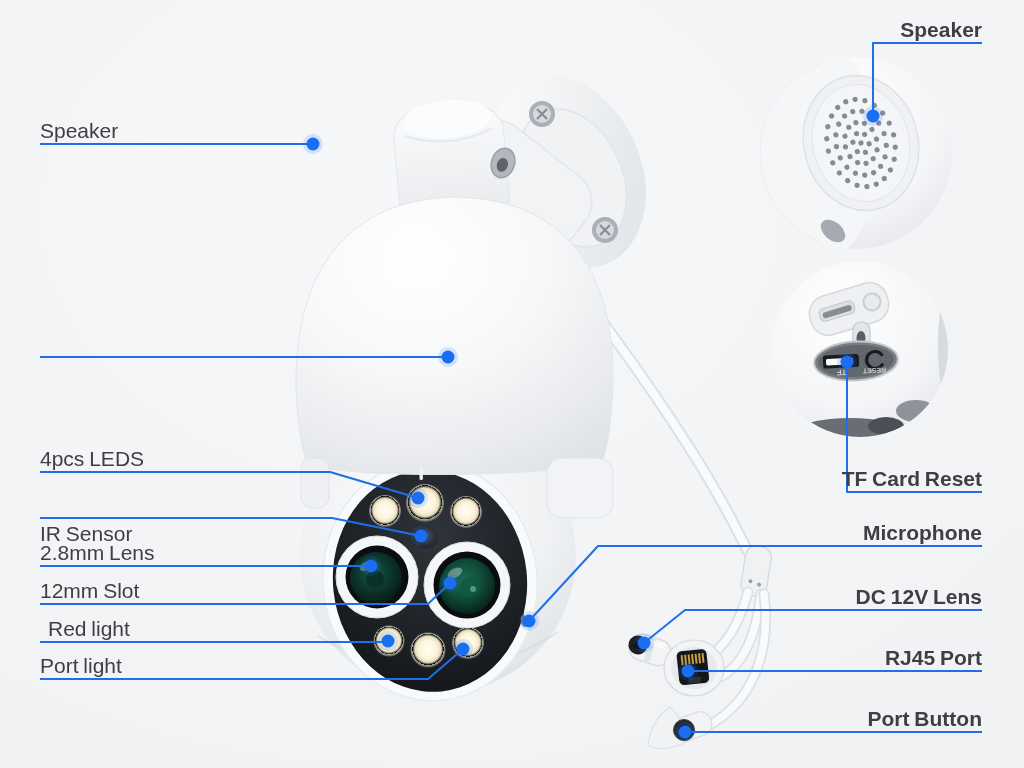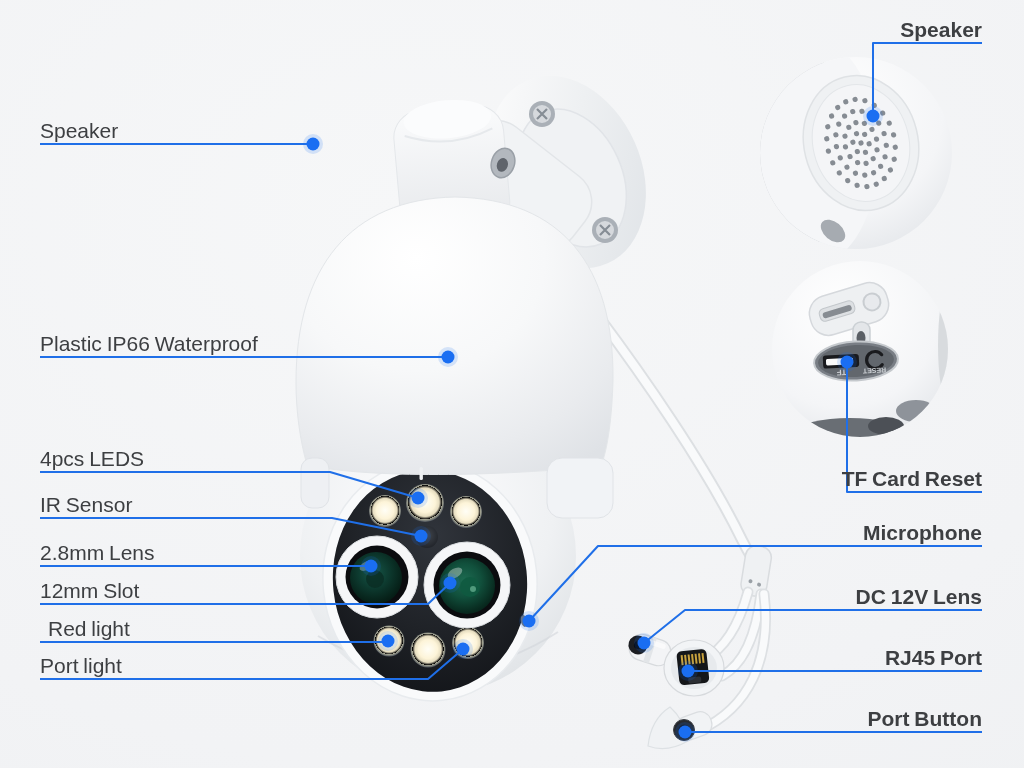--- a/index.html
+++ b/index.html
@@ -352,23 +352,22 @@
       <circle class="halo" cx="644" cy="643" r="10"></circle>
         <circle class="dot" cx="644" cy="643" r="6.5"></circle>
       <circle class="halo" cx="688" cy="671" r="10"></circle>
         <circle class="dot" cx="688" cy="671" r="6.5"></circle>
       <circle class="halo" cx="685" cy="732" r="10"></circle>
         <circle class="dot" cx="685" cy="732" r="6.5"></circle>
     </g>
   </svg>
 
   <div class="label" style="left:40px;top:118px">Speaker</div>
-  <div class="label" style="left:40px;top:331px">Plastic IP66 Waterproof</div>
   <div class="label" style="left:40px;top:446px">4pcs LEDS</div>
-  <div class="label" style="left:40px;top:492px">IR Sensor</div>
+  <div class="label" style="left:40px;top:521px">IR Sensor</div>
   <div class="label" style="left:40px;top:540px">2.8mm Lens</div>
   <div class="label" style="left:40px;top:578px">12mm Slot</div>
   <div class="label" style="left:48px;top:616px">Red light</div>
   <div class="label" style="left:40px;top:653px">Port light</div>
 
   <div class="label right" style="right:42px;top:17px">Speaker</div>
   <div class="label right" style="right:42px;top:466px">TF Card Reset</div>
   <div class="label right" style="right:42px;top:520px">Microphone</div>
   <div class="label right" style="right:42px;top:584px">DC 12V Lens</div>
   <div class="label right" style="right:42px;top:645px">RJ45 Port</div>

